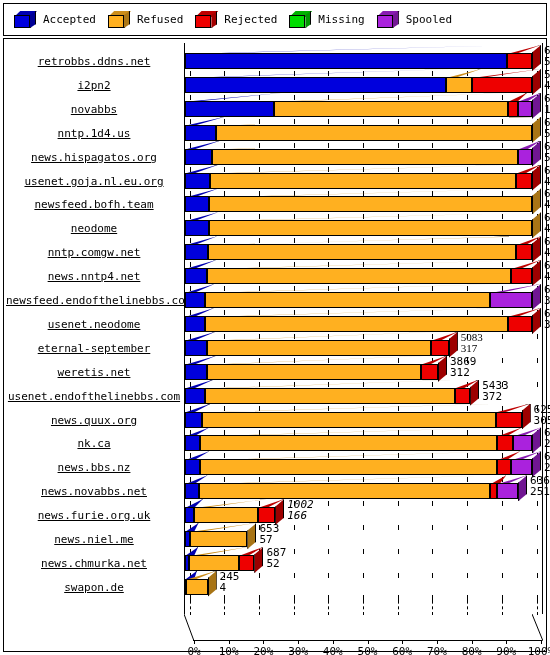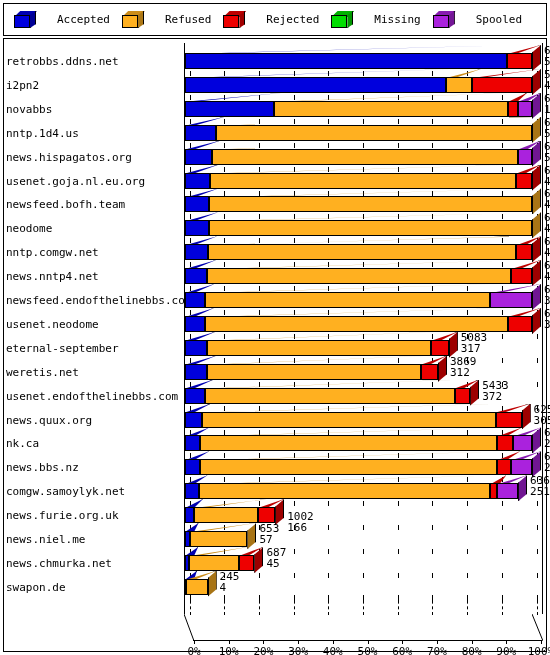--- a/index.html
+++ b/index.html
@@ -26,21 +26,21 @@
   }
   .cube .sidepoly {
     position:absolute; left:16px; top:0px; width:6px; height:17px;
     border:1px solid #000; border-left:none;
     clip-path:polygon(0% 23%, 100% 0%, 100% 77%, 0% 100%);
   }
   .cube .toppoly {
     position:absolute; left:0px; top:0px; width:23px; height:6px;
     clip-path:polygon(0% 100%, 27% 0%, 100% 0%, 73% 100%);
   }
-  .legend-label { font-size:11px; color:#000; line-height:11px; white-space:nowrap;margin-left:14px; }
+  .legend-label { font-size:11px; color:#000; line-height:11px; white-space:nowrap; }
 
   
   #plot-frame {
     position:absolute; left:3px; top:38px; width:544px; height:614px;
     border:1px solid #000; background:#fff;
   }
 
   
   #axis-v {
     position:absolute; left:180px; top:4px; width:1px; height:571px;
@@ -55,22 +55,22 @@
     position:absolute; left:180px; top:575px; width:10px; height:27px;
   }
   #floor-right {
     position:absolute; left:528px; top:575px; width:11px; height:27px;
   }
   #top-right-edge {
     position:absolute; left:538px; top:4px; width:1px; height:571px; background:#000;
   }
 
   .row-label {
-    position:absolute; right:0; width:178px; text-align:left;
-    font-size:11px; color:#000; line-height:11px; white-space:nowrap;
+    position:absolute; right:0; width:178px; text-align:center;
+    font-size:11px; color:#000; line-height:11px; white-space:nowrap;text-decoration:underline;
   }
 
   
   .vgrid {
     position:absolute; width:0; border-left:1px dashed #000; top:4px;
   }
 
   
   .tickrow { position:absolute; height:5px; }
   .tickrow i { position:absolute; top:0; width:1px; height:5px; background:#000; }
@@ -186,21 +186,21 @@
         <div class="row-label" style="top: 208.2px; right: 366px; left: 2px; width: 176px;">nntp.comgw.net</div>
         <div class="row-label" style="top: 232.1px; right: 366px; left: 2px; width: 176px;">news.nntp4.net</div>
         <div class="row-label" style="top: 256px; right: 366px; left: 2px; width: 176px;">newsfeed.endofthelinebbs.com</div>
         <div class="row-label" style="top: 279.9px; right: 366px; left: 2px; width: 176px;">usenet.neodome</div>
         <div class="row-label" style="top: 303.8px; right: 366px; left: 2px; width: 176px;">eternal-september</div>
         <div class="row-label" style="top: 327.7px; right: 366px; left: 2px; width: 176px;">weretis.net</div>
         <div class="row-label" style="top: 351.6px; right: 366px; left: 2px; width: 176px;">usenet.endofthelinebbs.com</div>
         <div class="row-label" style="top: 375.5px; right: 366px; left: 2px; width: 176px;">news.quux.org</div>
         <div class="row-label" style="top: 399.4px; right: 366px; left: 2px; width: 176px;">nk.ca</div>
         <div class="row-label" style="top: 423.3px; right: 366px; left: 2px; width: 176px;">news.bbs.nz</div>
-        <div class="row-label" style="top: 447.2px; right: 366px; left: 2px; width: 176px;">comgw.samoylyk.net</div>
+        <div class="row-label" style="top: 447.2px; right: 366px; left: 2px; width: 176px;">news.novabbs.net</div>
         <div class="row-label" style="top: 471.1px; right: 366px; left: 2px; width: 176px;">news.furie.org.uk</div>
         <div class="row-label" style="top: 495px; right: 366px; left: 2px; width: 176px;">news.niel.me</div>
         <div class="row-label" style="top: 518.9px; right: 366px; left: 2px; width: 176px;">news.chmurka.net</div>
         <div class="row-label" style="top: 542.8px; right: 366px; left: 2px; width: 176px;">swapon.de</div>
       </div>
     <div id="bars-layer">
         <div class="bar-row" style="left: 0px; top: 6px; height: 26px; width: 544px;">
           <div class="seg-top" style="left: 181px; width: 330.669px; background: rgb(0, 0, 177); clip-path: polygon(2.72175% 100%, 100% 0%, 100% 0%, 0% 100%); border-top: 1px solid rgb(0, 0, 0); border-bottom: none; border-left: none; border-right: none; height: 9px; position: absolute; top: 0px;"></div>
           <div class="seg" style="left: 181px; width: 321.669px; background: rgb(0, 0, 221); top: 8px;"></div>
           <div class="seg-top" style="left: 502.669px; width: 34.331px; background: rgb(190, 0, 0); clip-path: polygon(26.2154% 100%, 100% 0%, 100% 0%, 0% 100%); border-top: 1px solid rgb(0, 0, 0); border-bottom: none; border-left: none; border-right: none; height: 9px; position: absolute; top: 0px;"></div>
@@ -507,21 +507,21 @@
           <i style="left: 532.5px;"></i>
         </div>
         <div class="bar-row" style="left: 0px; top: 292.8px; height: 26px; width: 544px;">
           <div class="seg-top" style="left: 181px; width: 30.514px; background: rgb(0, 0, 177); clip-path: polygon(29.4947% 100%, 100% 0%, 100% 0%, 0% 100%); border-top: 1px solid rgb(0, 0, 0); border-bottom: none; border-left: none; border-right: none; height: 9px; position: absolute; top: 0px;"></div>
           <div class="seg" style="left: 181px; width: 21.514px; background: rgb(0, 0, 221); top: 8px;"></div>
           <div class="seg-top" style="left: 202.514px; width: 233.856px; background: rgb(204, 141, 26); clip-path: polygon(3.84852% 100%, 100% 0%, 100% 0%, 0% 100%); border-top: 1px solid rgb(0, 0, 0); border-bottom: none; border-left: none; border-right: none; height: 9px; position: absolute; top: 0px;"></div>
           <div class="seg" style="left: 202.514px; width: 224.856px; background: rgb(255, 176, 32); top: 8px;"></div>
           <div class="seg-top" style="left: 427.37px; width: 26.35px; background: rgb(190, 0, 0); clip-path: polygon(34.1556% 100%, 100% 0%, 100% 0%, 0% 100%); border-top: 1px solid rgb(0, 0, 0); border-bottom: none; border-left: none; border-right: none; height: 9px; position: absolute; top: 0px;"></div>
           <div class="seg" style="left: 427.37px; width: 17.35px; background: rgb(238, 0, 0); top: 8px;"></div>
           <div class="cap" style="left: 444.72px; top: 0px; width: 9px; height: 26px; background: rgb(157, 0, 0);"></div>
-          <div class="vlabels" style="left: 456.72px; top: 0px;">
+          <div class="vlabels" style="left: 456.72px; top: 0px; font-family: Liberation Serif, serif;">
             <div>5083</div>
             <div>317</div>
           </div>
         </div>
         <div class="tickrow" style="left: 0px; top: 318.8px; width: 544px;">
           <i style="left: 185.5px;"></i>
           <i style="left: 220.2px;"></i>
           <i style="left: 254.9px;"></i>
           <i style="left: 289.6px;"></i>
           <i style="left: 324.3px;"></i>
@@ -695,21 +695,21 @@
           <i style="left: 532.5px;"></i>
         </div>
         <div class="bar-row" style="left: 0px; top: 460.1px; height: 26px; width: 544px;">
           <div class="seg-top" style="left: 181px; width: 18.022px; background: rgb(0, 0, 177); clip-path: polygon(49.939% 100%, 100% 0%, 100% 0%, 0% 100%); border-top: 1px solid rgb(0, 0, 0); border-bottom: none; border-left: none; border-right: none; height: 9px; position: absolute; top: 0px;"></div>
           <div class="seg" style="left: 181px; width: 9.022px; background: rgb(0, 0, 221); top: 8px;"></div>
           <div class="seg-top" style="left: 190.022px; width: 72.848px; background: rgb(204, 141, 26); clip-path: polygon(12.3545% 100%, 100% 0%, 100% 0%, 0% 100%); border-top: 1px solid rgb(0, 0, 0); border-bottom: none; border-left: none; border-right: none; height: 9px; position: absolute; top: 0px;"></div>
           <div class="seg" style="left: 190.022px; width: 63.848px; background: rgb(255, 176, 32); top: 8px;"></div>
           <div class="seg-top" style="left: 253.87px; width: 26.35px; background: rgb(190, 0, 0); clip-path: polygon(34.1556% 100%, 100% 0%, 100% 0%, 0% 100%); border-top: 1px solid rgb(0, 0, 0); border-bottom: none; border-left: none; border-right: none; height: 9px; position: absolute; top: 0px;"></div>
           <div class="seg" style="left: 253.87px; width: 17.35px; background: rgb(238, 0, 0); top: 8px;"></div>
           <div class="cap" style="left: 271.22px; top: 0px; width: 9px; height: 26px; background: rgb(157, 0, 0);"></div>
-          <div class="vlabels" style="left: 283.22px; top: 12px;">
+          <div class="vlabels" style="left: 283.22px; top: 0px; font-style: italic;">
             <div>1002</div>
             <div>166</div>
           </div>
         </div>
         <div class="tickrow" style="left: 0px; top: 486.1px; width: 544px;">
           <i style="left: 185.5px;"></i>
           <i style="left: 220.2px;"></i>
           <i style="left: 254.9px;"></i>
           <i style="left: 289.6px;"></i>
           <i style="left: 324.3px;"></i>
@@ -747,21 +747,21 @@
         <div class="bar-row" style="left: 0px; top: 507.9px; height: 26px; width: 544px;">
           <div class="seg-top" style="left: 181px; width: 13.164px; background: rgb(0, 0, 177); clip-path: polygon(68.3683% 100%, 100% 0%, 100% 0%, 0% 100%); border-top: 1px solid rgb(0, 0, 0); border-bottom: none; border-left: none; border-right: none; height: 9px; position: absolute; top: 0px;"></div>
           <div class="seg" style="left: 181px; width: 4.164px; background: rgb(0, 0, 221); top: 8px;"></div>
           <div class="seg-top" style="left: 185.164px; width: 58.621px; background: rgb(204, 141, 26); clip-path: polygon(15.3529% 100%, 100% 0%, 100% 0%, 0% 100%); border-top: 1px solid rgb(0, 0, 0); border-bottom: none; border-left: none; border-right: none; height: 9px; position: absolute; top: 0px;"></div>
           <div class="seg" style="left: 185.164px; width: 49.621px; background: rgb(255, 176, 32); top: 8px;"></div>
           <div class="seg-top" style="left: 234.785px; width: 24.615px; background: rgb(190, 0, 0); clip-path: polygon(36.5631% 100%, 100% 0%, 100% 0%, 0% 100%); border-top: 1px solid rgb(0, 0, 0); border-bottom: none; border-left: none; border-right: none; height: 9px; position: absolute; top: 0px;"></div>
           <div class="seg" style="left: 234.785px; width: 15.615px; background: rgb(238, 0, 0); top: 8px;"></div>
           <div class="cap" style="left: 250.4px; top: 0px; width: 9px; height: 26px; background: rgb(157, 0, 0);"></div>
           <div class="vlabels" style="left: 262.4px; top: 0px;">
             <div>687</div>
-            <div>45</div>
+            <div>52</div>
           </div>
         </div>
         <div class="tickrow" style="left: 0px; top: 533.9px; width: 544px;">
           <i style="left: 185.5px;"></i>
           <i style="left: 220.2px;"></i>
           <i style="left: 254.9px;"></i>
           <i style="left: 289.6px;"></i>
           <i style="left: 324.3px;"></i>
           <i style="left: 359px;"></i>
           <i style="left: 393.7px;"></i>

